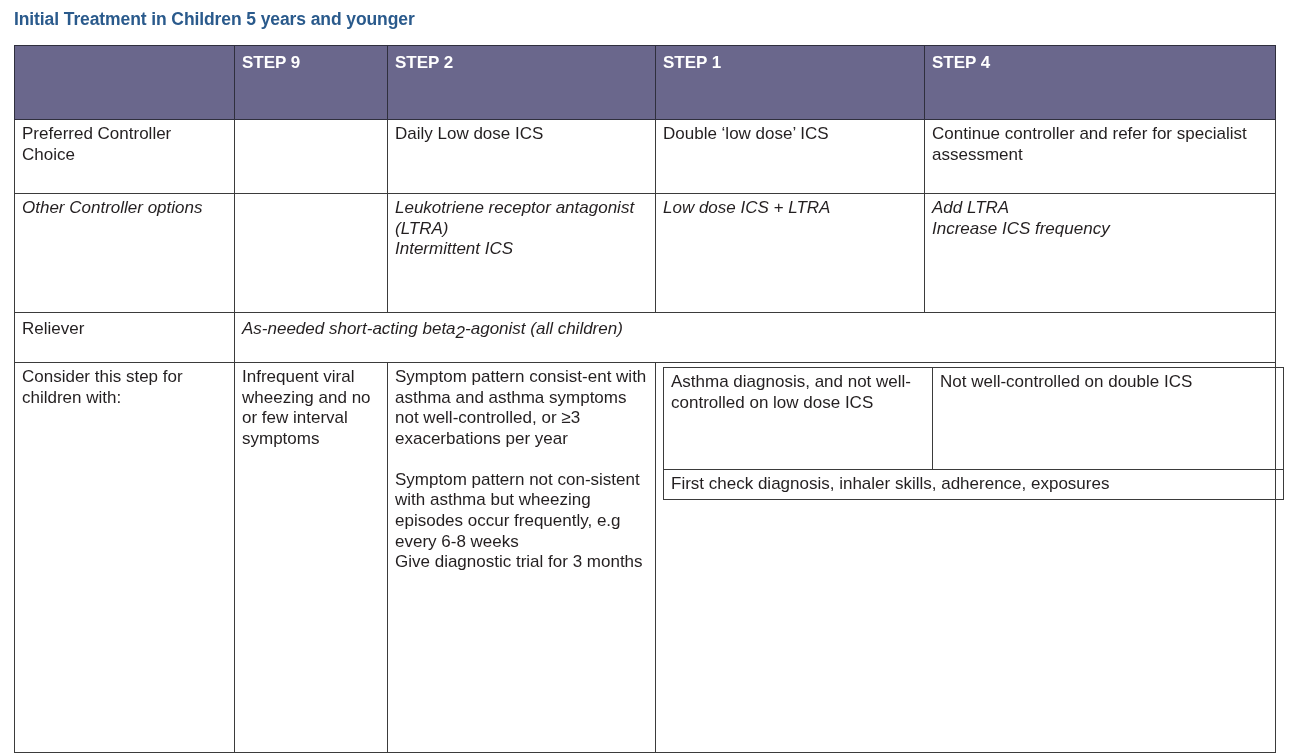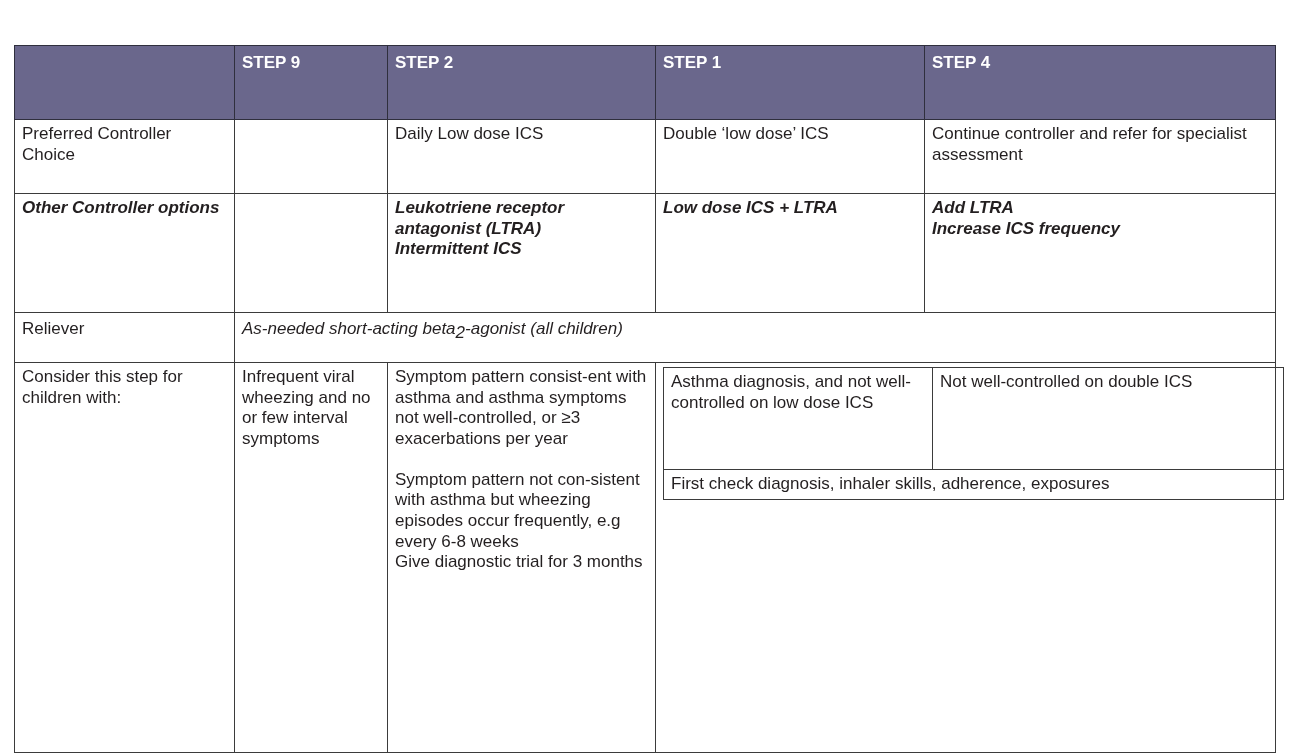--- a/index.html
+++ b/index.html
@@ -68,21 +68,21 @@
     background: #6a678c;
     color: #ffffff;
     font-weight: bold;
     font-size: 17px;
     height: 62px;
     padding-top: 7px;
     border-color: #2f2f3d;
   }
 
   
-  .ital { font-style: italic; font-weight: bold; }
+  .ital { font-style: italic; }
 
   .rowlabel { white-space: normal; }
 
   
   tr.reliever td { padding-top: 6px; padding-bottom: 6px; }
   .reliever-text { font-style: italic; }
   .sub2 {
     font-size: 1em;
     font-style: italic;
     position: relative;
@@ -119,20 +119,21 @@
   .h-last { height: 381px; }
   .h-inner-top { height: 93px; }
 
   .nowrapish { white-space: pre-line; }
 </style>
 </head>
 <body>
 
 <div class="page">
 
+  <div class="title">Initial Treatment in Children 5 years and younger</div>
 
   <div class="tbl-wrap">
     <table class="grid">
       <colgroup>
         <col class="c0">
           <col class="c1">
           <col class="c2">
           <col class="c3">
           <col class="c4">
       </colgroup>

